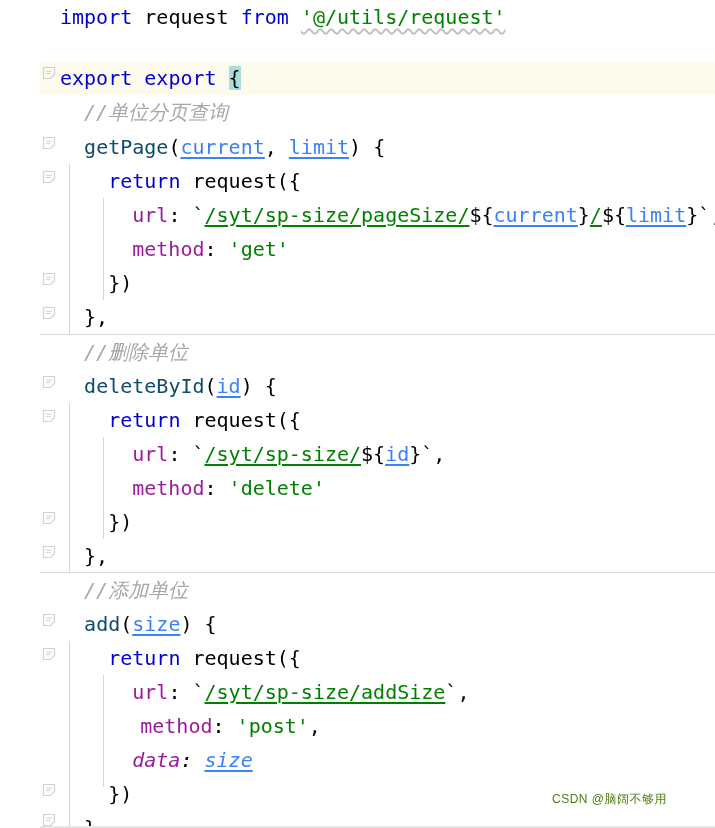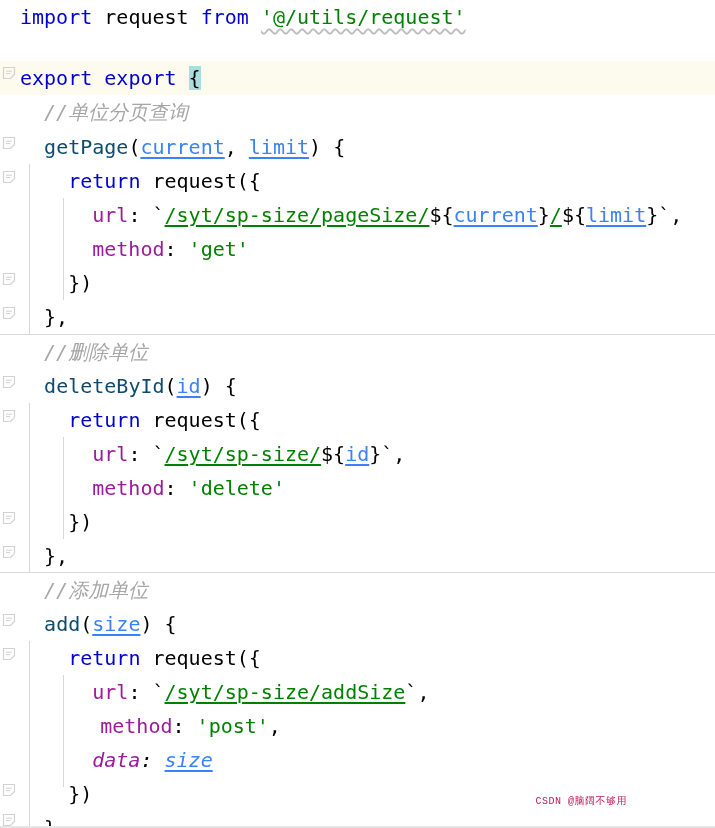--- a/index.html
+++ b/index.html
@@ -12,20 +12,21 @@
     height: 828px;
     overflow: hidden;
     font-family: "DejaVu Sans Mono", "Liberation Mono", monospace;
   }
 
   #editor {
     position: relative;
     width: 635px;
     height: 828px;
     background: #ffffff;
+    margin-left: 40px;
   }
 
   
   .gutter {
     position: absolute;
     left: 0;
     top: 0;
     width: 20px;
     height: 828px;
     background: transparent;
@@ -108,23 +109,23 @@
   }
   .bracket-hl {
     background: #a8dede;
   }
 
   
   .watermark {
     position: absolute;
     right: 8px;
     bottom: 20px;
-    font-family: Liberation Mono, monospace;
-    font-size: 10px;
-    color: #be185d;
+    font-family: Liberation Sans, sans-serif;
+    font-size: 12px;
+    color: #4d7c0f;
     letter-spacing: 0.5px;
     z-index: 6;
     white-space: pre;
   }
   .bottom-rule {
     position: absolute;
     left: 0;
     bottom: 0;
     width: 715px;
     height: 2px;

